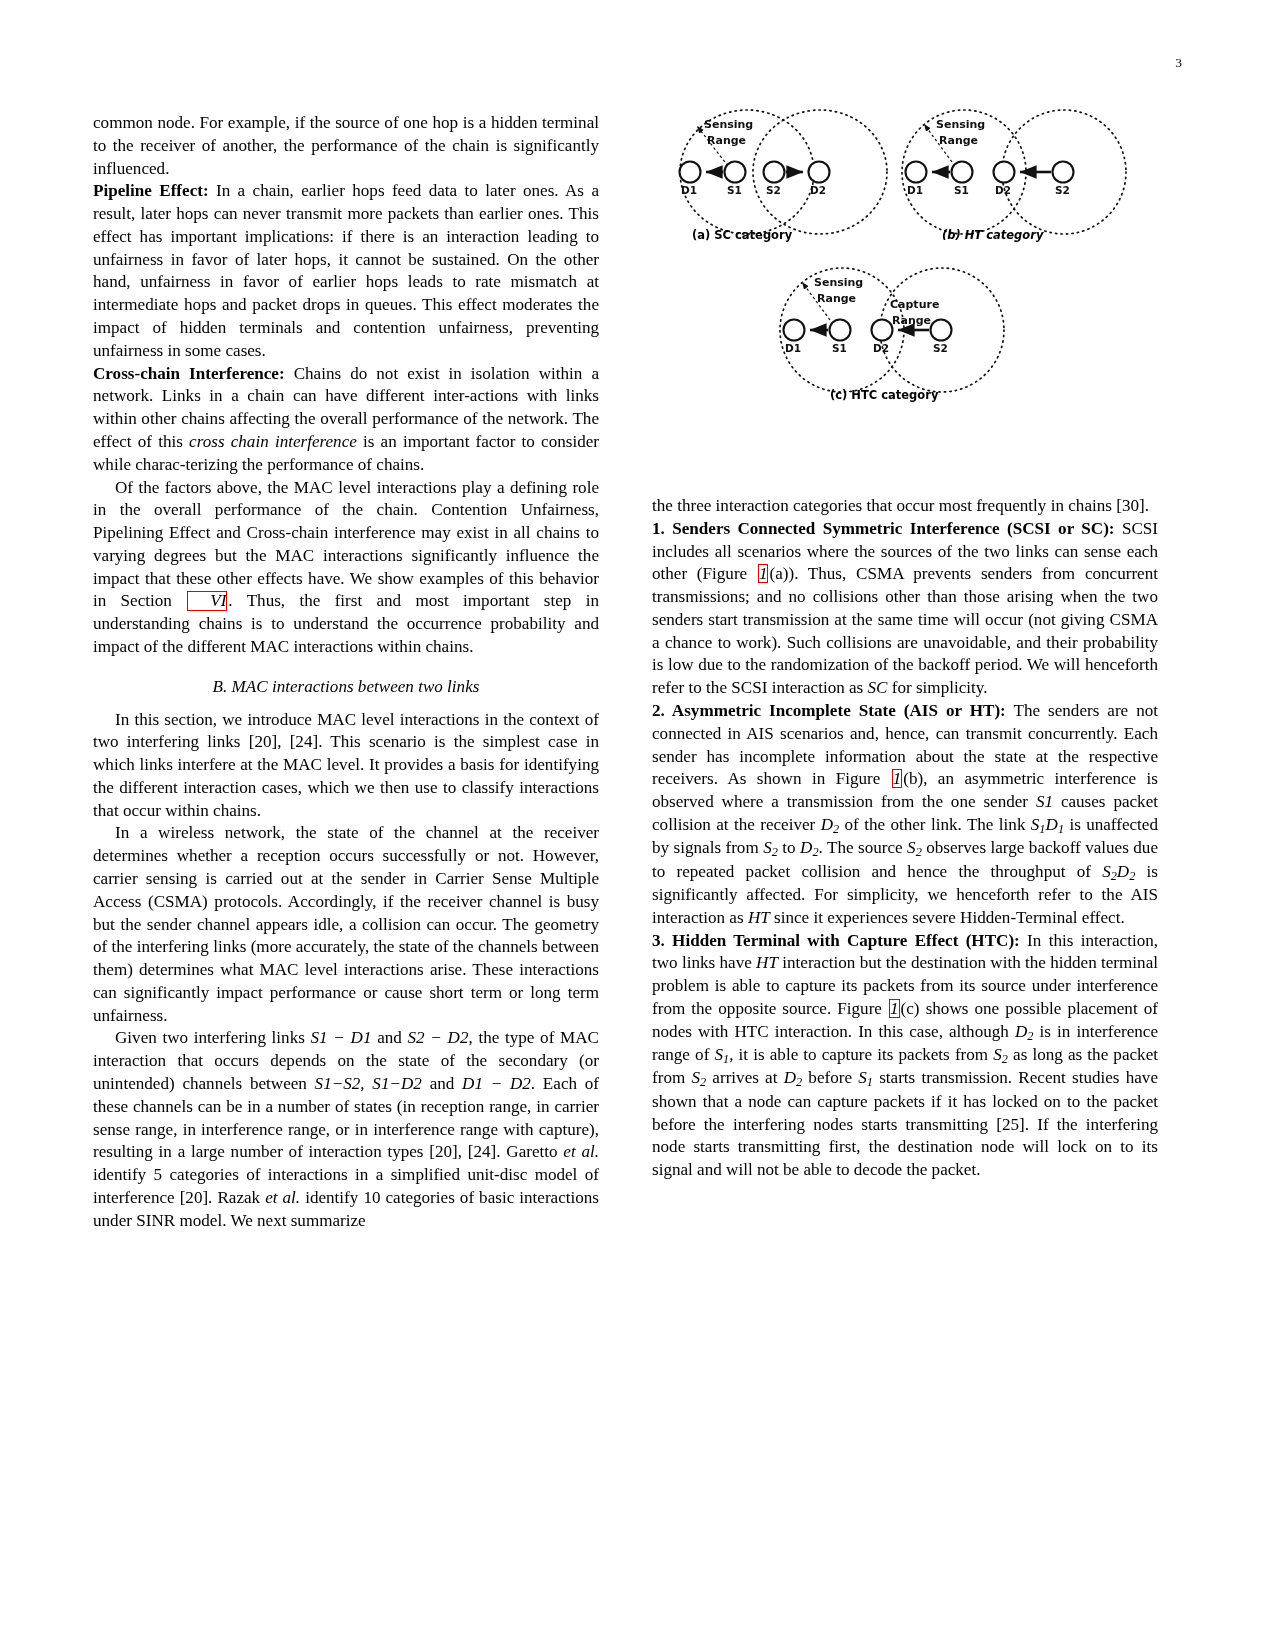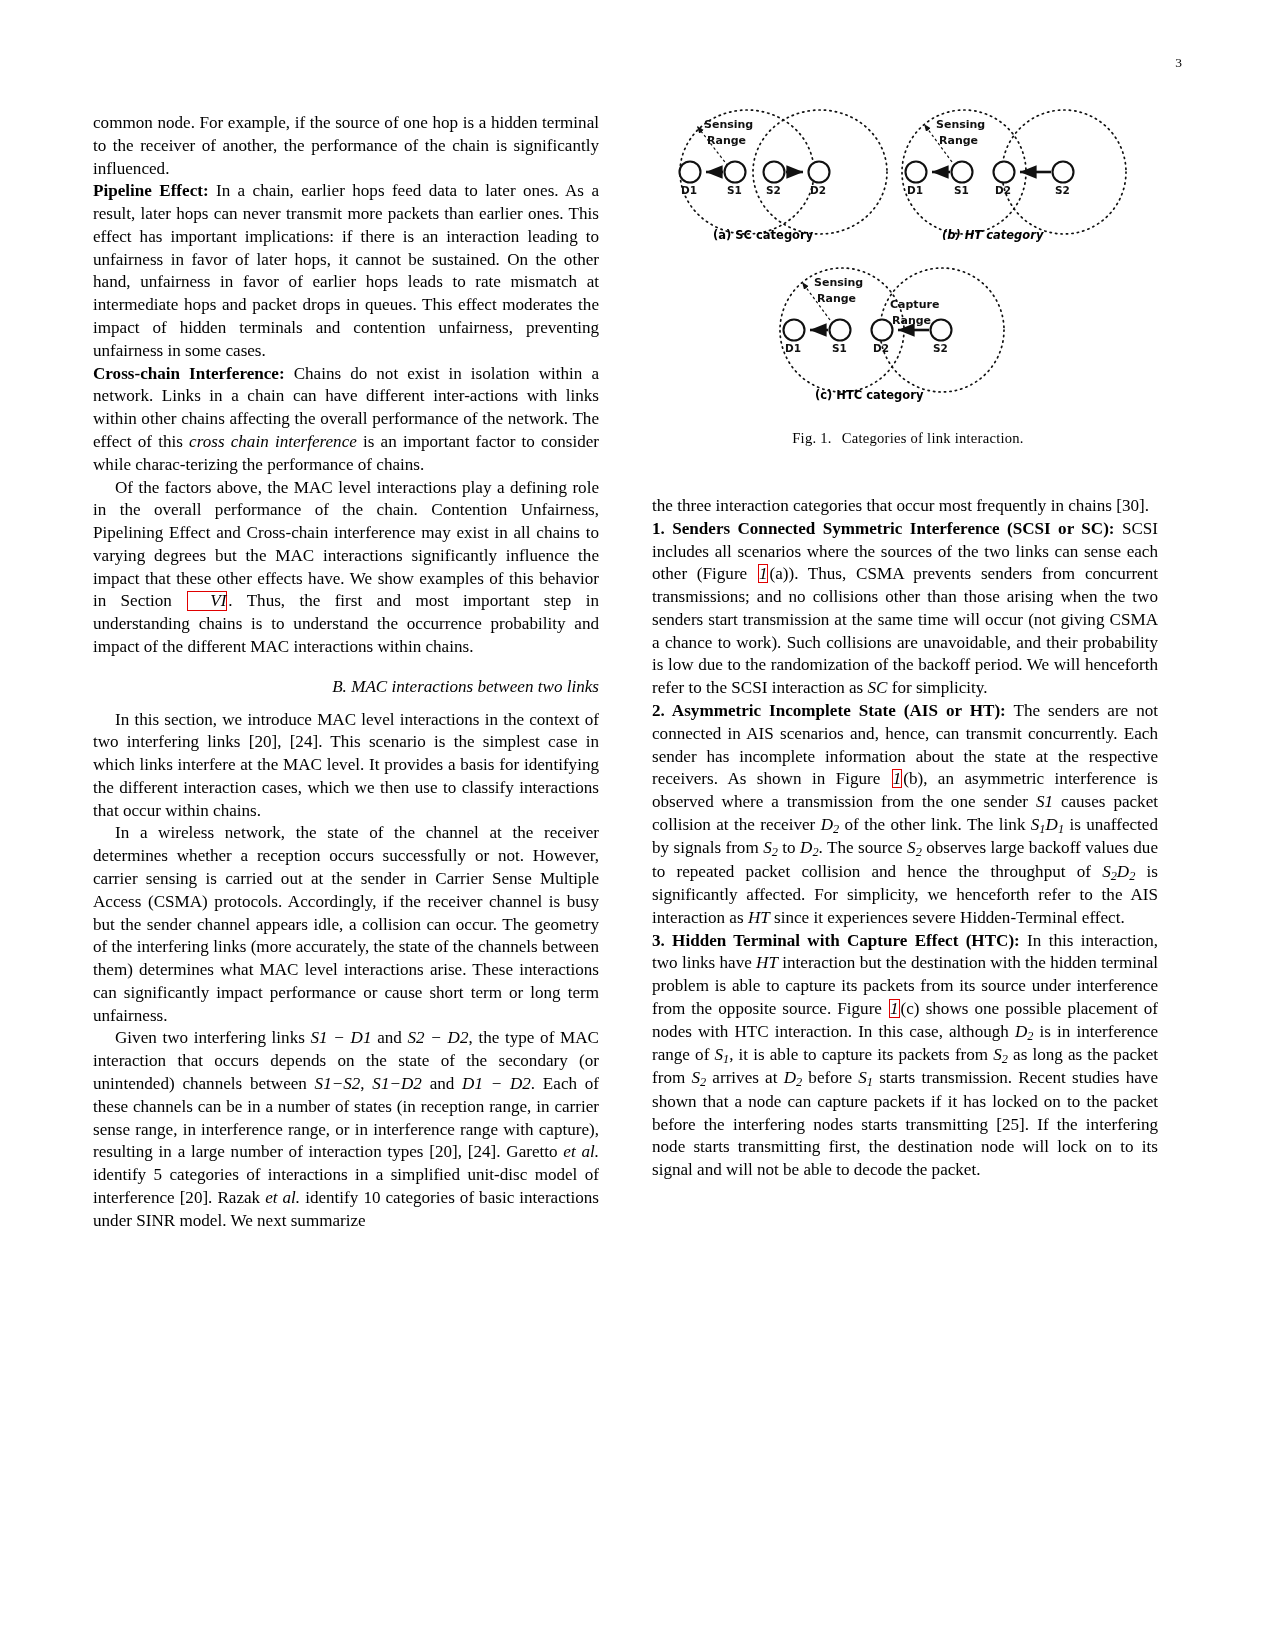--- a/index.html
+++ b/index.html
@@ -63,21 +63,21 @@
     margin: 0 1px;
     line-height: 1;
     display: inline-block;
     font-style: italic;
   }
   h4.sec-head {
     font-size: 17.1px;
     font-weight: normal;
     font-style: italic;
     margin: 17px 0 10px 0;
-    text-align: right;
+    text-align: center;
   }
   
   .figure {
     position: absolute;
     left: 652px;
     top: 100px;
     width: 512px;
     height: 360px;
   }
   .subfig-caption {
@@ -173,28 +173,25 @@
         <circle cx="289" cy="230" r="10.5" fill="#fff" stroke="#111" stroke-width="2.1"></circle>
         <line x1="176" y1="230" x2="158" y2="230" stroke="#111" stroke-width="2.6" marker-end="url(#ah)"></line>
         <line x1="277" y1="230" x2="246" y2="230" stroke="#111" stroke-width="2.6" marker-end="url(#ah)"></line>
         <text x="133" y="252" font-size="10.5">D1</text>
         <text x="180" y="252" font-size="10.5">S1</text>
         <text x="221" y="252" font-size="10.5">D2</text>
         <text x="281" y="252" font-size="10.5">S2</text>
       </g>
     </svg>
 
-    <div class="subfig-caption" style="left:61px; top:128px;">(a) SC category</div>
+    <div class="subfig-caption" style="left:40px; top:128px;">(a) SC category</div>
     <div class="subfig-caption" style="left:290px; top:128px;font-style:italic;">(b) HT category</div>
-    <div class="subfig-caption" style="left:163px; top:288px;text-align:center;">(c) HTC category</div>
+    <div class="subfig-caption" style="left:178px; top:288px;text-align:center;">(c) HTC category</div>
   </div>
 
-  <div class="fig-caption">
-    <span class="lbl">Fig. 1.</span><span>Categories of link interaction.</span>
-  </div>
 
   <div class="col col-left">
 
     <p><span>common node. For example, if the source of one hop is a hidden terminal to the receiver of another, the performance of the chain is significantly influenced.</span></p>
 
     <p><span class="run-in">Pipeline Effect:</span><span> In a chain, earlier hops feed data to later ones. As a result, later hops can never transmit more packets than earlier ones. This effect has important implications: if there is an interaction leading to unfairness in favor of later hops, it cannot be sustained. On the other hand, unfairness in favor of earlier hops leads to rate mismatch at intermediate hops and packet drops in queues. This effect moderates the impact of hidden terminals and contention unfairness, preventing unfairness in some cases.</span></p>
 
     <p><span class="run-in">Cross-chain Interference:</span><span> Chains do not exist in isolation within a network. Links in a chain can have different inter-actions with links within other chains affecting the overall performance of the network. The effect of this </span><i>cross chain interference</i><span> is an important factor to consider while charac-terizing the performance of chains.</span></p>
 
     <p class="indent"><span>Of the factors above, the MAC level interactions play a defining role in the overall performance of the chain. Contention Unfairness, Pipelining Effect and Cross-chain interference may exist in all chains to varying degrees but the MAC interactions significantly influence the impact that these other effects have. We show examples of this behavior in Section </span><span class="link-box">VI</span><span>. Thus, the first and most important step in understanding chains is to understand the occurrence probability and impact of the different MAC interactions within chains.</span></p>

